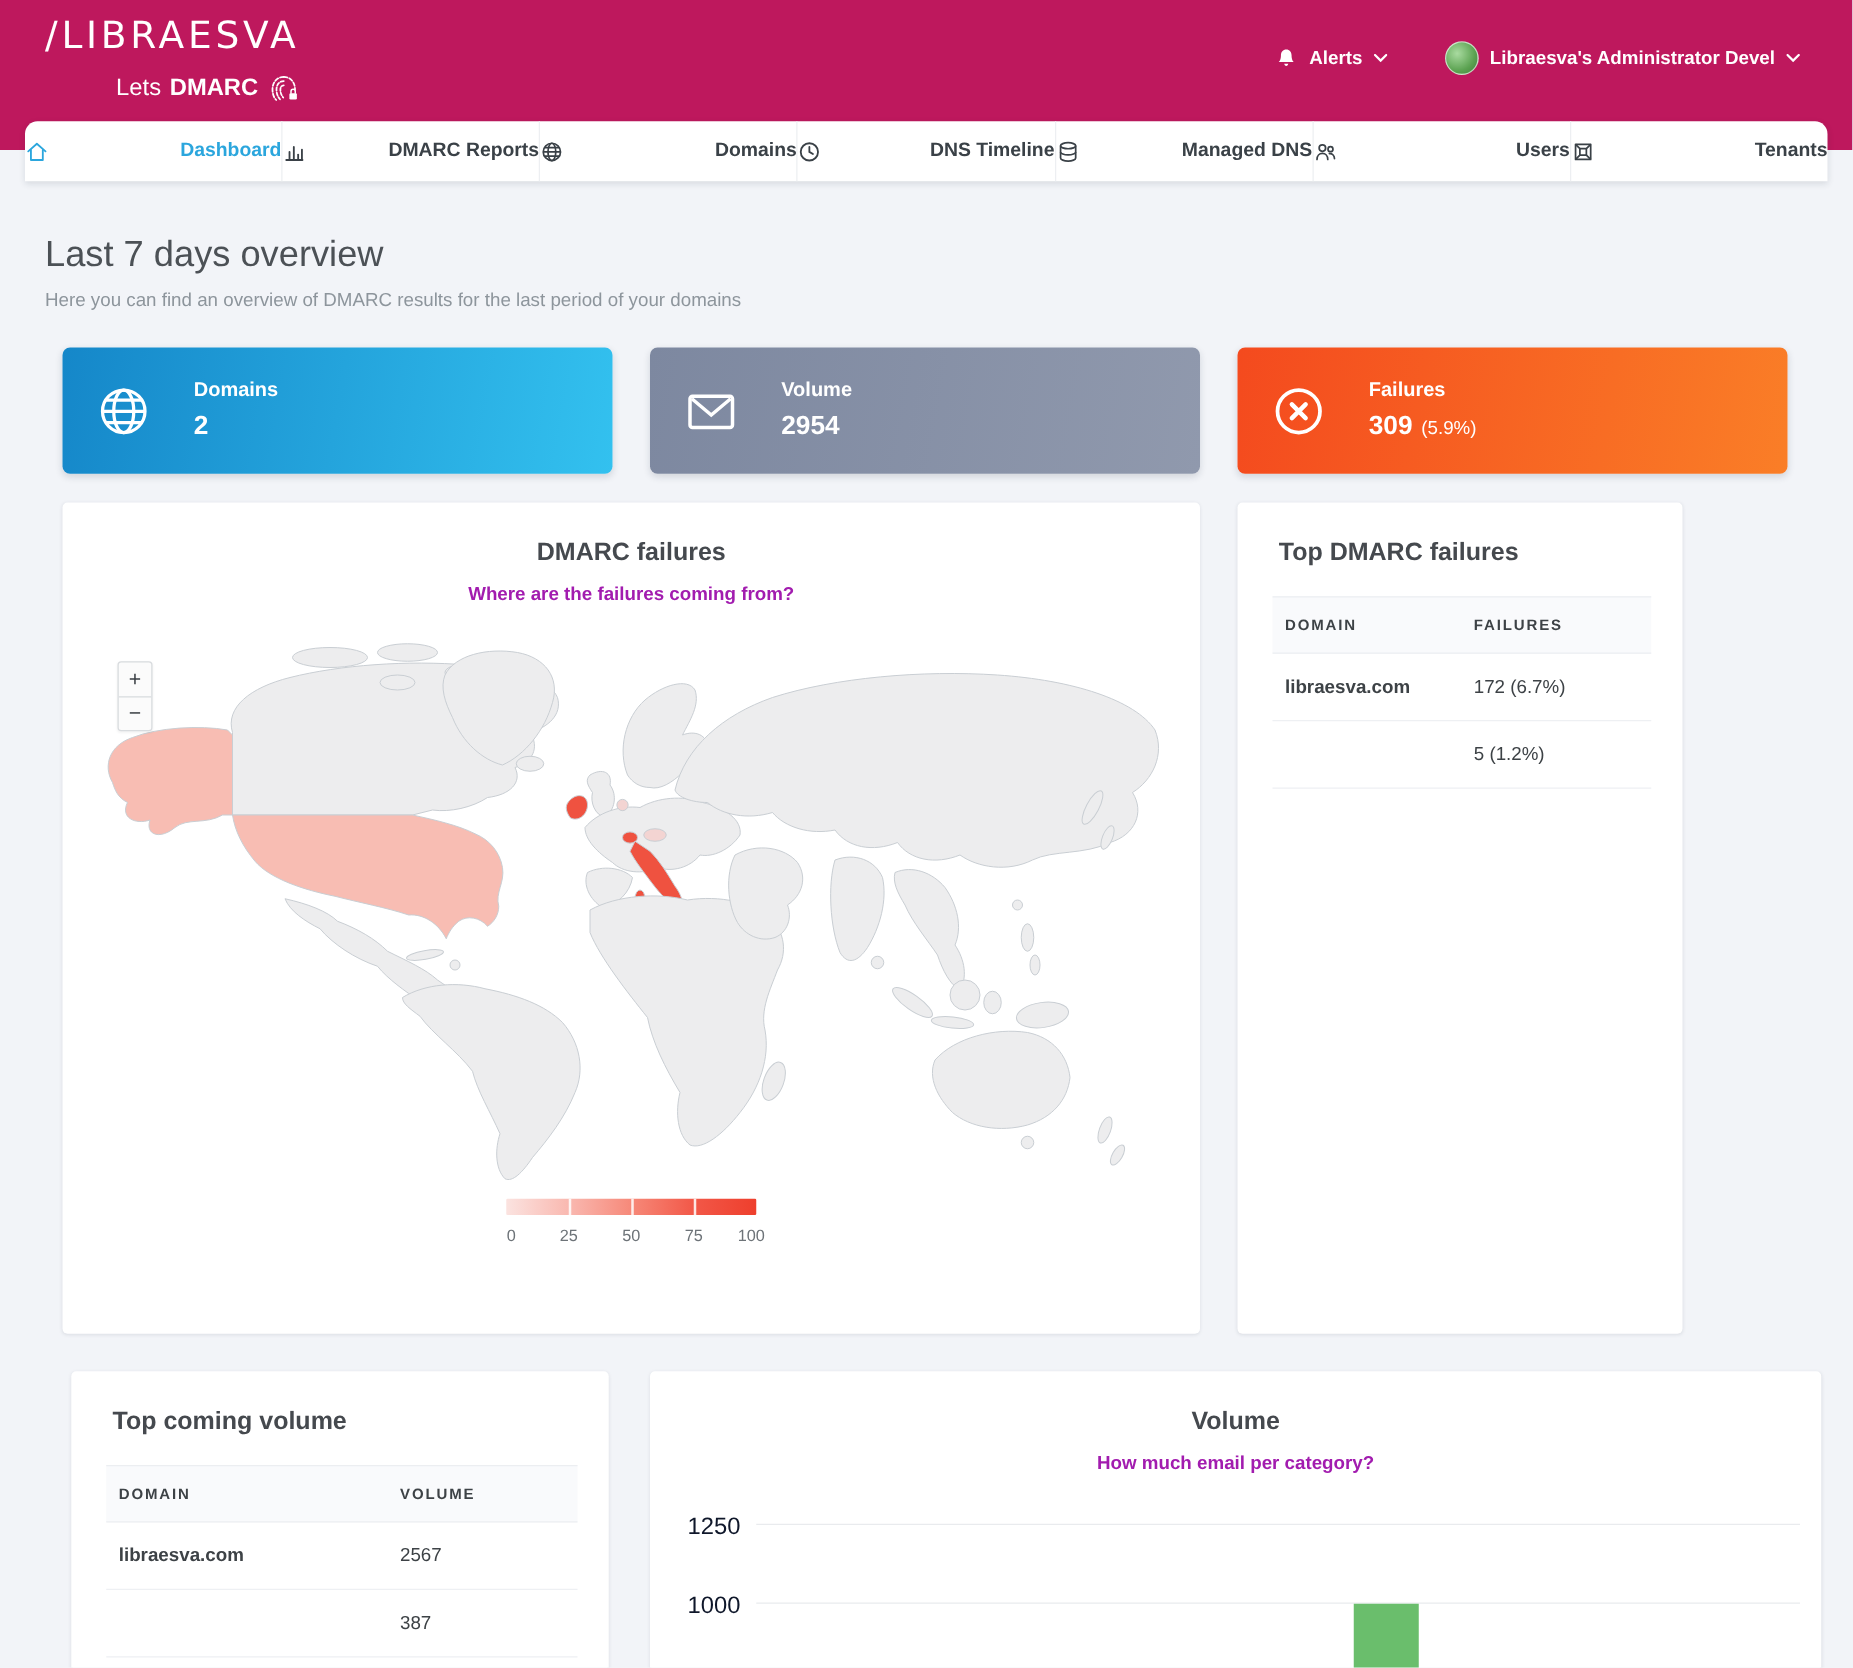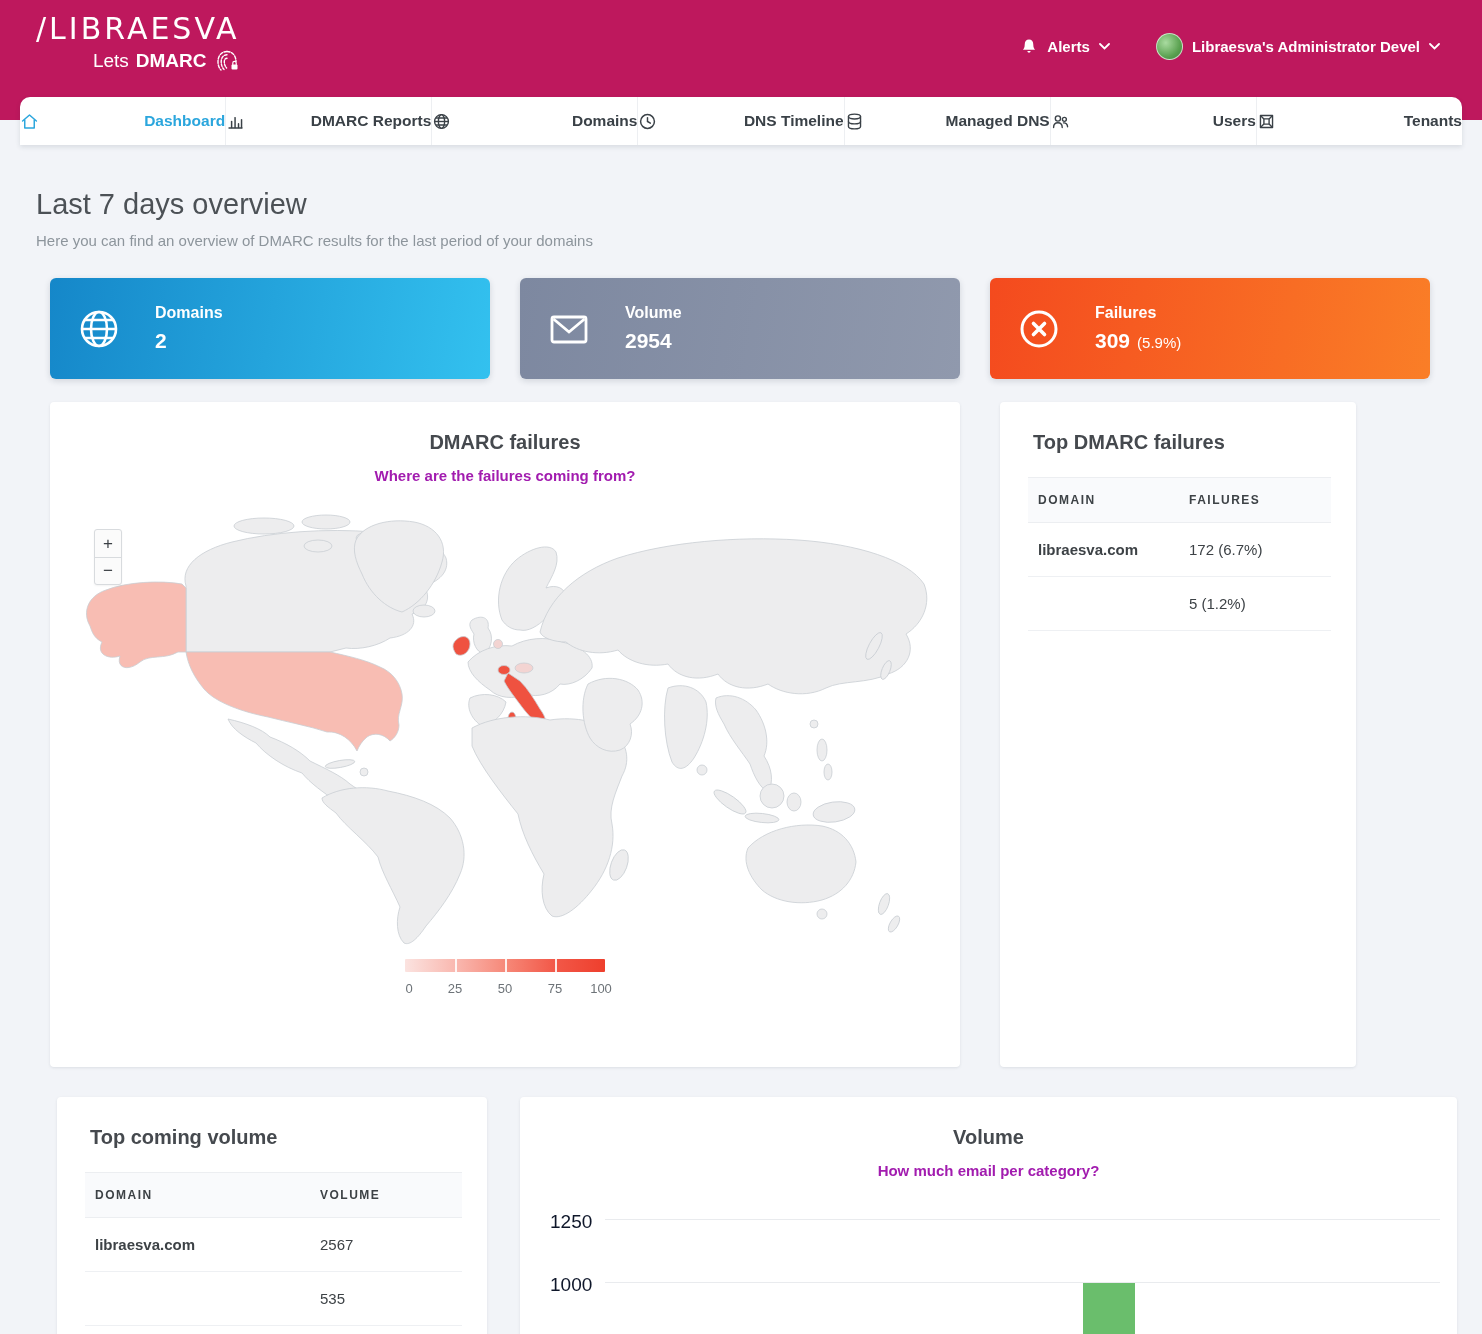--- a/index.html
+++ b/index.html
@@ -6,21 +6,21 @@
   html,body{margin:0;padding:0}
   body{
     width:1482px;height:1334px;overflow:hidden;position:relative;
     background:#f2f4f8;color:#3f4447;
     font-family:"Liberation Sans",sans-serif;
   }
   
   .topbar{position:absolute;top:0;left:0;width:100%;height:120px;background:#be185d}
   .brand{position:absolute;left:36px;top:12px;color:#fff}
   .brand-logo{font-family:"DejaVu Sans",sans-serif;font-size:30px;letter-spacing:3px;font-weight:400;line-height:1.1}
-  .brand-product{display:flex;justify-content:flex-end;align-items:center;gap:7px;font-size:19px;margin-top:3px}
+  .brand-product{display:flex;justify-content:flex-end;align-items:center;gap:7px;font-size:19px;margin-top:13px}
   .brand-product .lets{font-weight:400}
   .brand-product .dmarc{font-weight:700}
   .topbar-right{position:absolute;right:42px;top:33px;display:flex;align-items:center;gap:46px;color:#fff;font-weight:700;font-size:15px}
   .alerts,.user-menu{display:flex;align-items:center;gap:9px;cursor:pointer}
   .avatar{width:27px;height:27px;border-radius:50%;border:1px solid rgba(255,255,255,.65);
     background:radial-gradient(circle at 35% 35%,#a9dba0,#5aa150 62%,#417e3c)}
   
   .nav{position:absolute;top:97px;left:20px;right:20px;height:48px;background:#fff;
     border-radius:10px 10px 0 0;display:flex;box-shadow:0 2px 5px rgba(25,39,60,.12);z-index:3}
   .nav-item{flex:1;display:flex;align-items:center;justify-content:space-between;gap:11px;
@@ -38,21 +38,21 @@
     padding-left:27px;gap:34px;color:#fff;box-shadow:0 2px 6px rgba(25,39,60,.15)}
   .stat-card.domains{background:linear-gradient(100deg,#1587c9,#33c1ef)}
   .stat-card.volume{background:linear-gradient(100deg,#7d88a0,#9099ad)}
   .stat-card.failures{background:linear-gradient(100deg,#f44a1e,#fa7e27)}
   .stat-icon svg{width:44px;height:44px;display:block}
   .stat-label{font-size:16px;font-weight:700}
   .stat-value{font-size:21px;font-weight:700;margin-top:7px}
   .stat-percent{font-size:15px;font-weight:400;margin-left:7px}
   
   .card{background:#fff;border-radius:4px;box-shadow:0 1px 3px rgba(25,39,60,.10)}
-  .main-row{display:flex;gap:40px;margin:23px 52px 0 50px}
+  .main-row{display:flex;gap:30px;margin:23px 52px 0 50px}
   .map-card{width:910px;height:665px;position:relative}
   .side-card{width:356px;height:665px}
   .card-title-center{text-align:center;font-size:20px;font-weight:700;color:#45494e;padding-top:29px}
   .card-sub-center{text-align:center;font-size:15px;font-weight:700;color:#a21caf;margin-top:13px}
   .card-title-left{font-size:20px;font-weight:700;color:#45494e;padding:29px 0 0 33px}
   
   .zoom-ctrl{position:absolute;left:44px;top:127px;width:28px;border:1px solid #d8dbde;border-radius:3px;background:#fbfbfb;z-index:5;box-shadow:0 1px 2px rgba(0,0,0,.05)}
   .zoom-btn{height:27px;display:flex;align-items:center;justify-content:center;font-size:17px;color:#3a3f44;cursor:pointer;user-select:none}
   .zoom-btn + .zoom-btn{border-top:1px solid #d8dbde}
   .map-wrap{position:absolute;left:18px;top:108px;width:874px;height:437px}
@@ -339,21 +339,21 @@
         <div class="thead">
           <span class="col-domain">DOMAIN</span>
           <span class="col-value">VOLUME</span>
         </div>
         <div class="trow">
           <span class="col-domain">libraesva.com</span>
           <span class="col-value">2567</span>
         </div>
         <div class="trow">
           <span class="col-domain"><span class="redacted" style="width:168px"></span></span>
-          <span class="col-value">535</span>
+          <span class="col-value">387</span>
         </div>
       </div>
     </section>
 
     <section class="card volume-chart-card">
       <div class="card-title-center">Volume</div>
       <div class="card-sub-center">How much email per category?</div>
       <div class="ytick" style="top:114px">1250</div>
       <div class="ytick" style="top:177px">1000</div>
       <div class="gridline" style="top:122px"></div>

